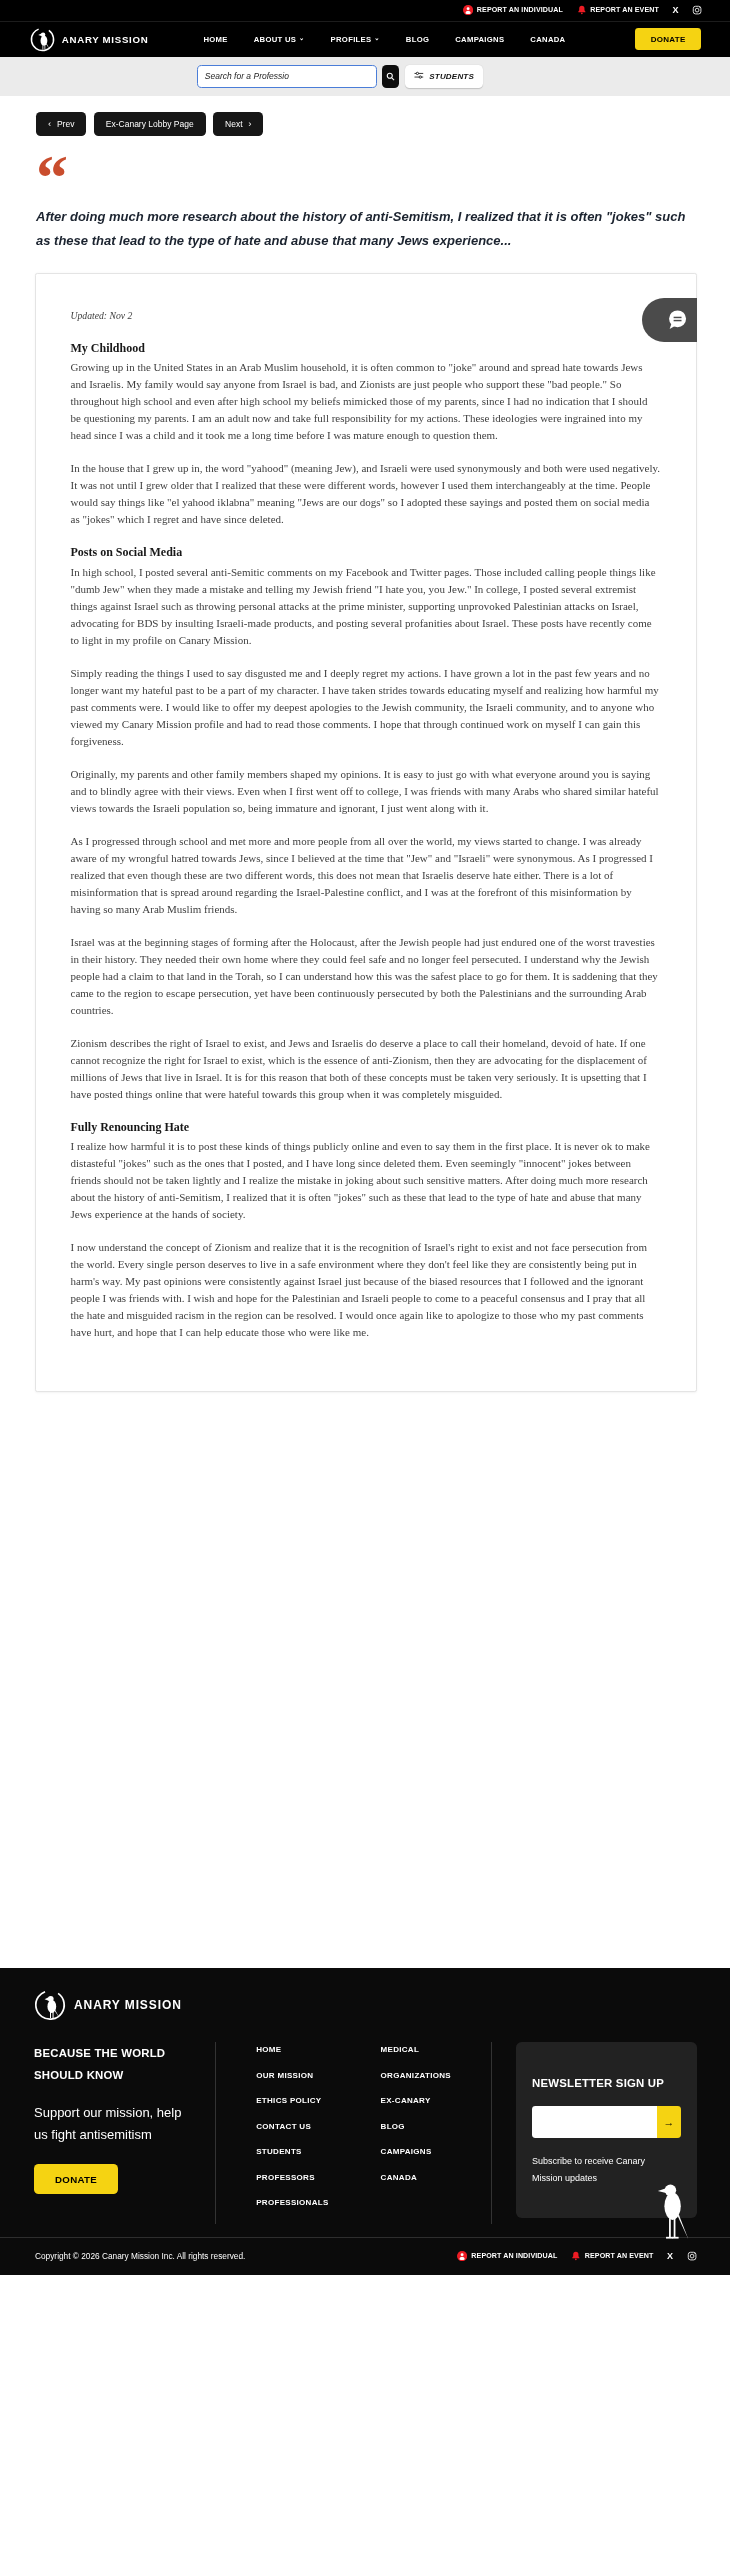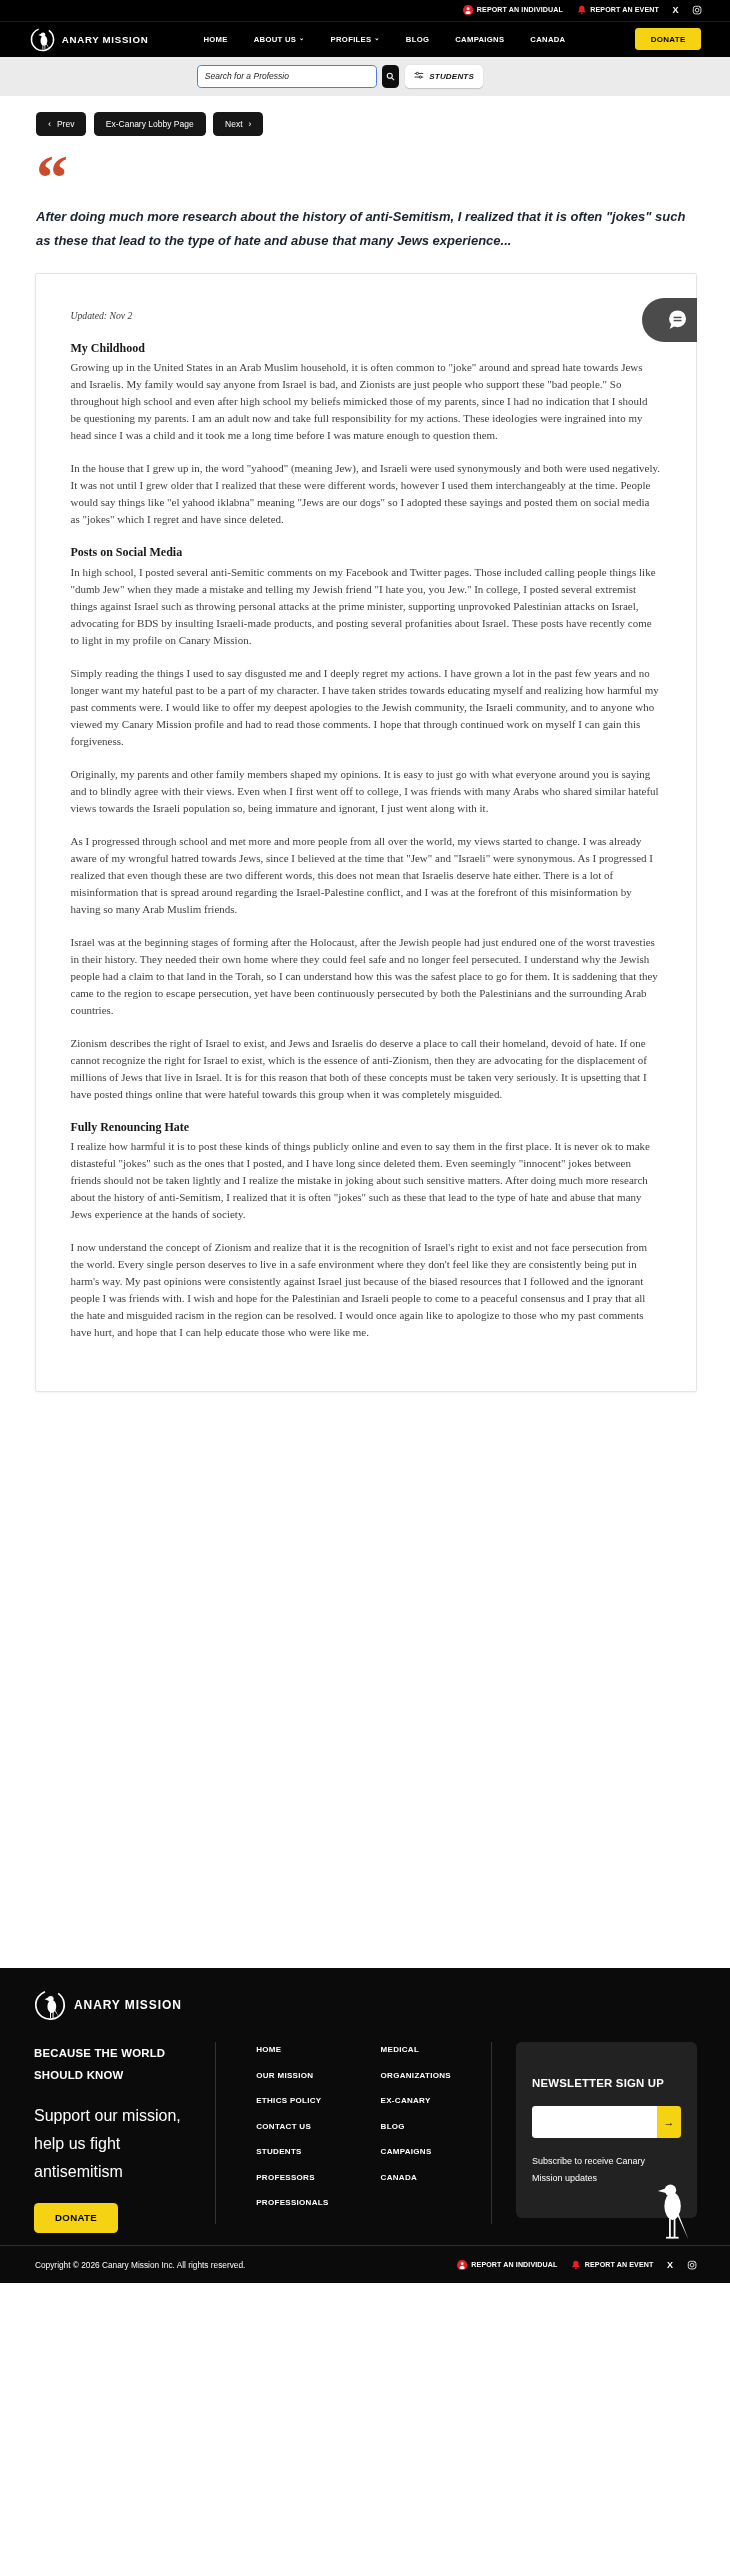--- a/index.html
+++ b/index.html
@@ -93,21 +93,21 @@
 
   
   footer { background:#0b0b0b; color:#fff; }
   .f-top { padding:20.5px 34px 12.5px; }
   .f-brand { display:flex; align-items:center; gap:8px; font-weight:700;
     font-size:12px; letter-spacing:0.9px; margin-bottom:21.6px; }
   .f-cols { display:flex; align-items:flex-start; }
   .f-left { width:225px; padding-right:17px; }
   .f-left-title { font-size:11.4px; font-weight:700; line-height:1.95;
     letter-spacing:0.2px; max-width:171px; }
-  .f-left-text { margin-top:15px; font-size:16px; line-height:1.75;
+  .f-left-text { margin-top:15px; font-size:13px; line-height:1.75;
     max-width:171px; }
   .f-donate { margin-top:17px; background:#f5d312; color:#000; border:none;
     border-radius:4.6px; font-weight:700; font-size:9.7px; letter-spacing:0.3px;
     padding:9.7px 21px; cursor:pointer; }
   .f-links { display:flex; gap:52px; padding:3.4px 40px 0;
     border-left:0.6px solid #333; border-right:0.6px solid #333; min-height:182px; }
   .f-links ul { list-style:none; }
   .f-links li { margin-bottom:16.5px; font-size:8px; font-weight:700;
     letter-spacing:0.3px; cursor:pointer; }
   .newsletter { margin-left:24px; width:181px; background:#222; border-radius:5.7px;

